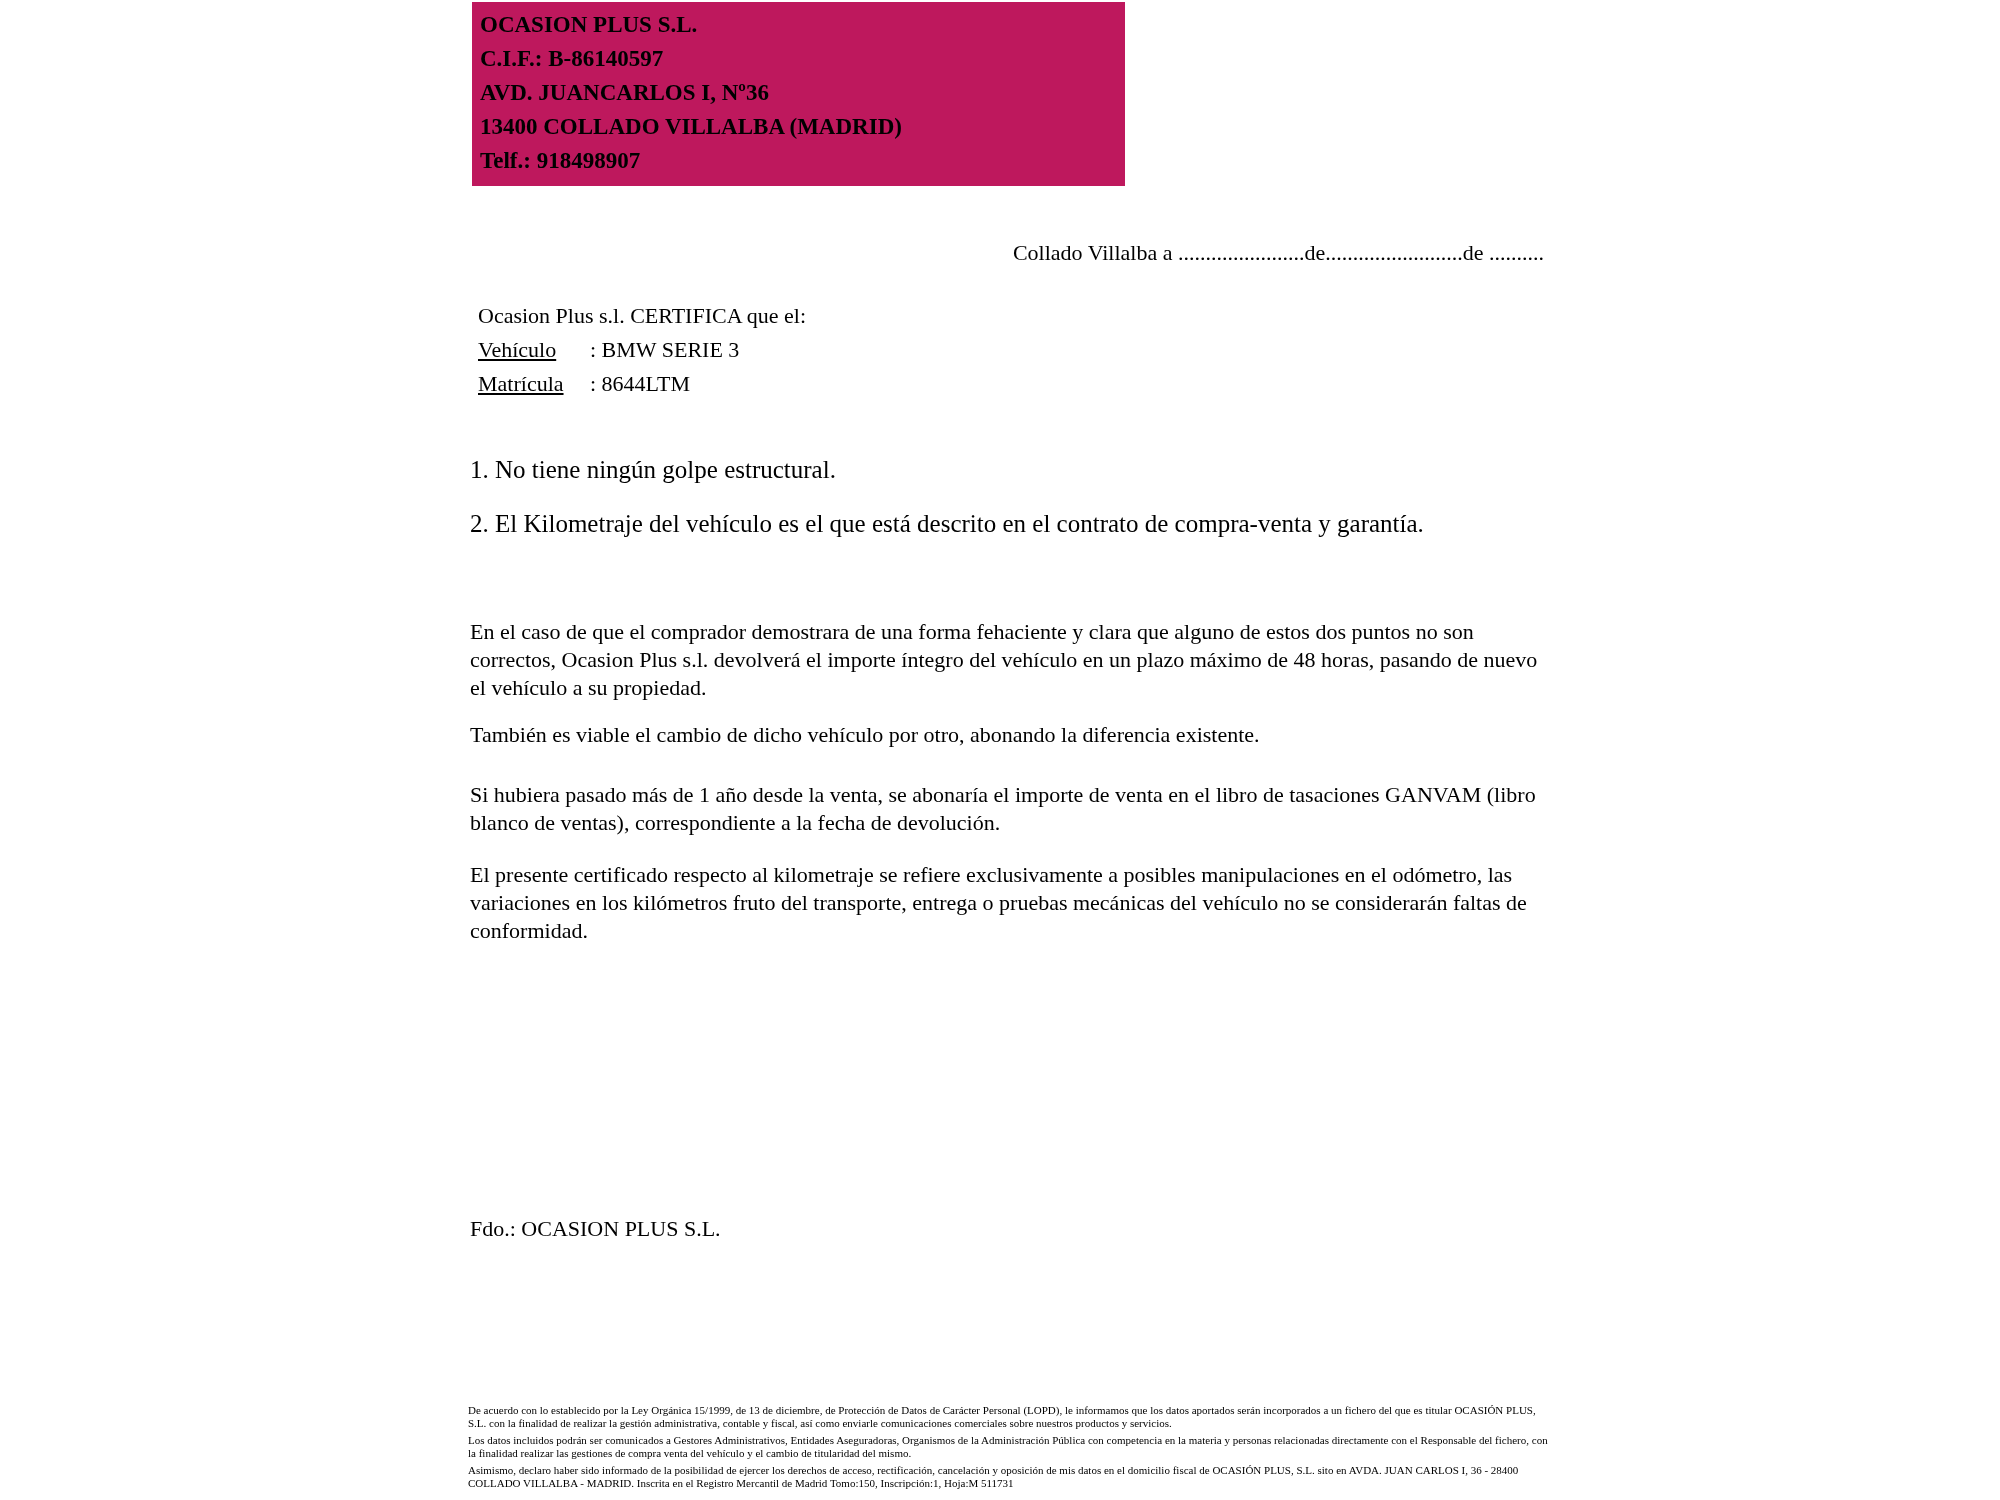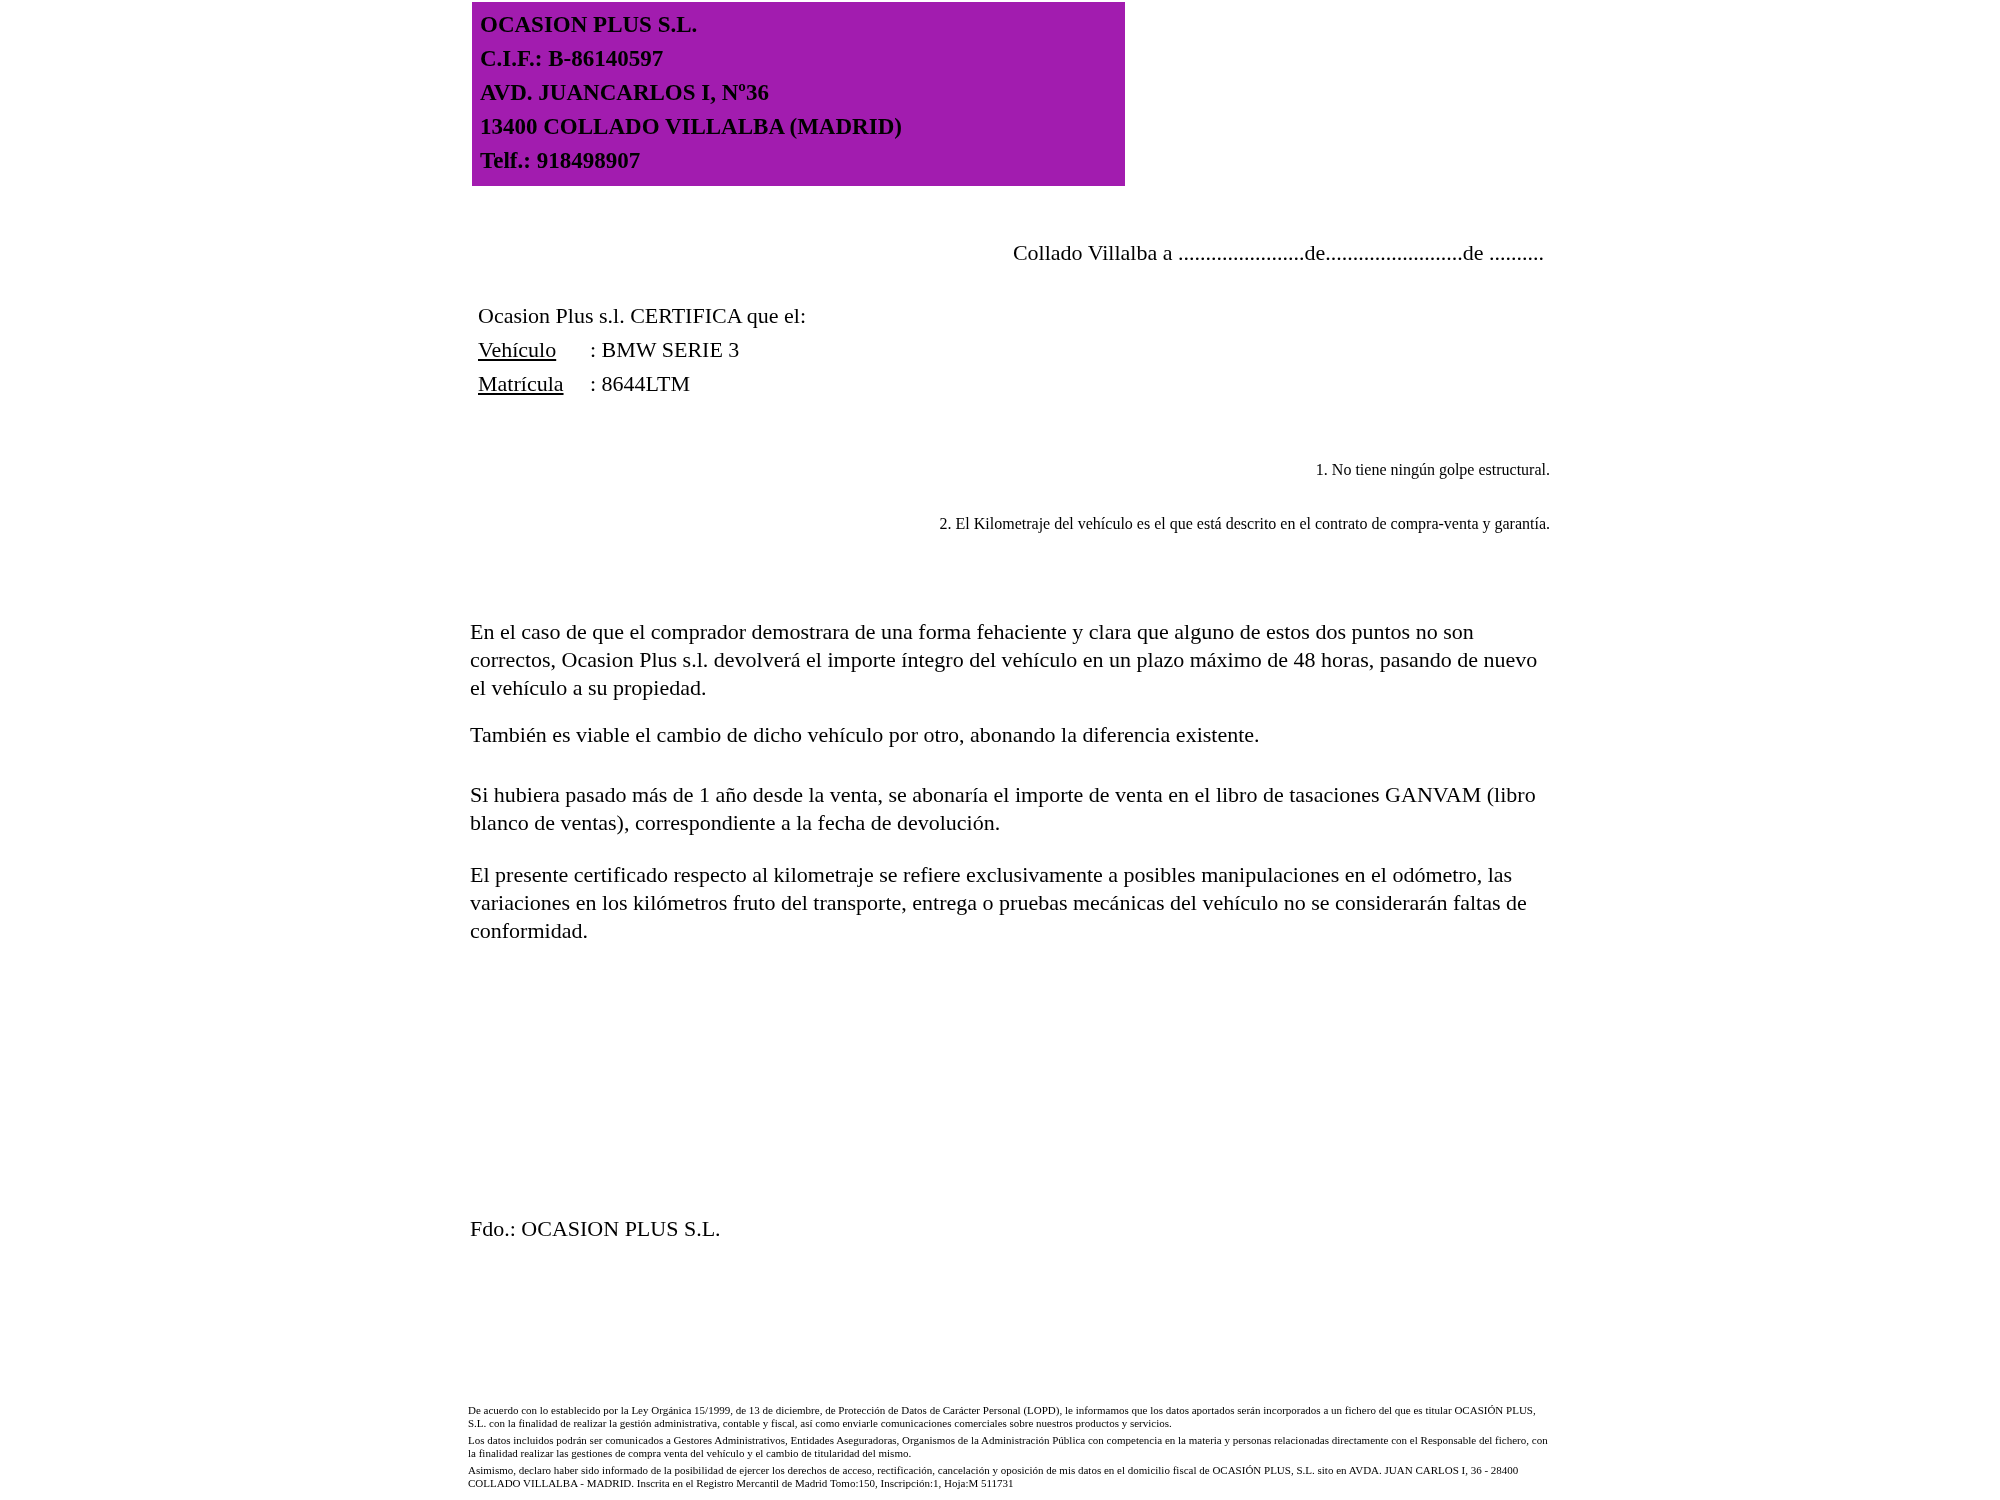--- a/index.html
+++ b/index.html
@@ -19,21 +19,21 @@
     position: absolute;
     inset: 0;
   }
 
   
   .header-box {
     position: absolute;
     left: 472px;
     top: 2px;
     width: 645px;
-    background: #a21caf;
+    background: #be185d;
     padding: 6px 0 8px 8px;
   }
   .header-box .hline {
     font-size: 23px;
     font-weight: bold;
     line-height: 34px;
     white-space: nowrap;
   }
 
   
@@ -66,23 +66,22 @@
     display: inline-block;
     min-width: 112px;
     text-decoration: underline;
   }
 
   
   .point {
     position: absolute;
     left: 470px;
     width: 1080px;
-    font-size: 16px;
+    font-size: 25px;
     line-height: 28px;
-    text-align: right;
   }
   .point-1 { top: 456px; }
   .point-2 { top: 510px; }
 
   
   .para {
     position: absolute;
     left: 470px;
     width: 1075px;
     font-size: 22px;

